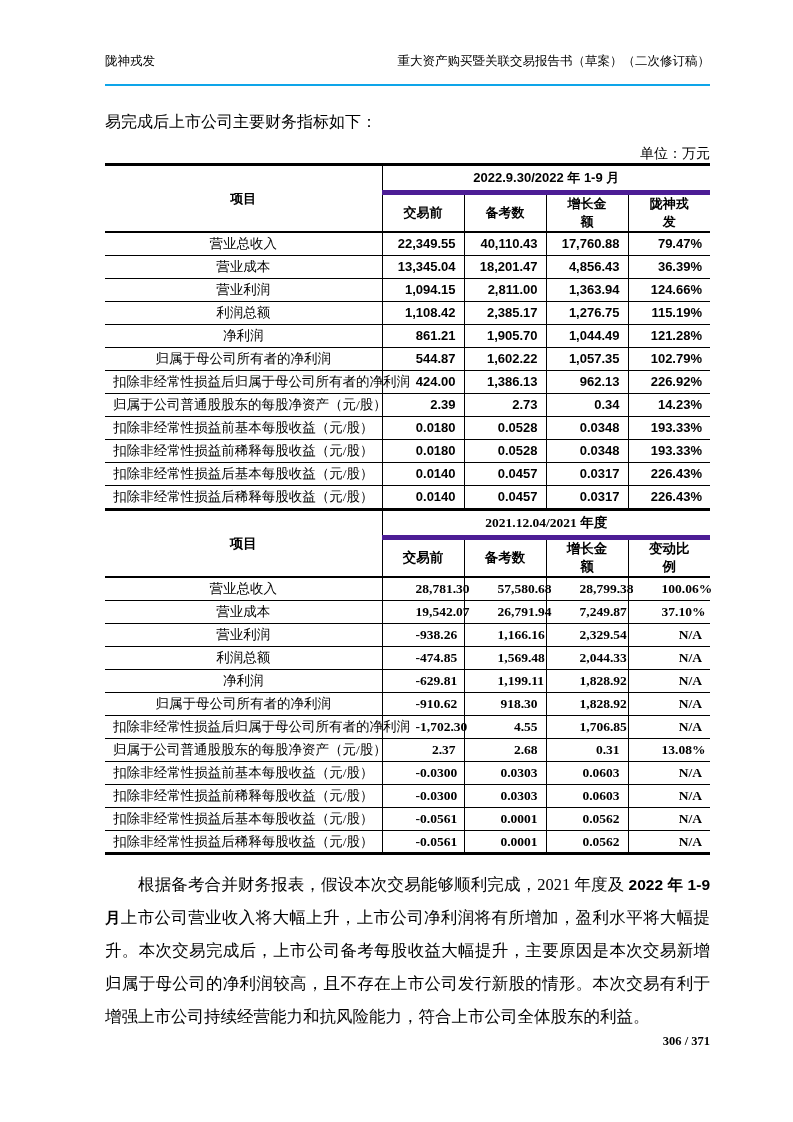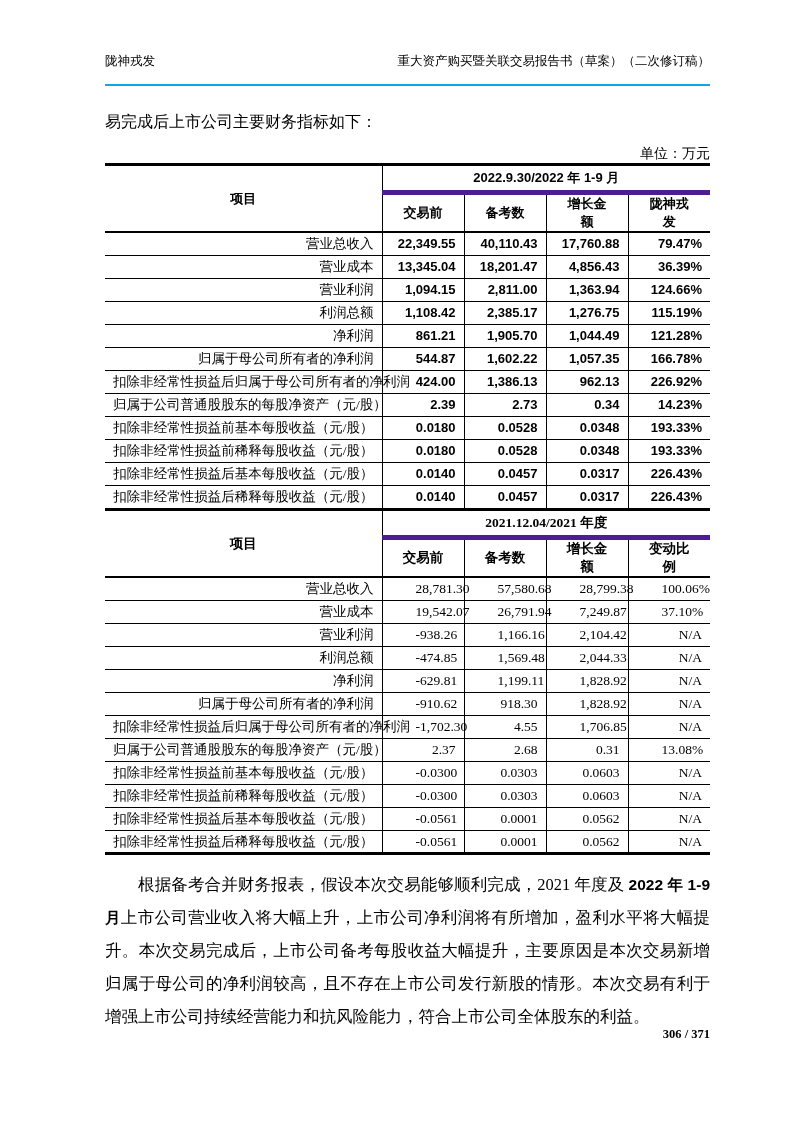--- a/index.html
+++ b/index.html
@@ -57,47 +57,47 @@
   }
   table.fin td {
     height: 23px;
     padding: 0 8px;
     vertical-align: middle;
     line-height: 15px;
   }
   table.fin .vline { border-left: 1px solid #000; }
   table.fin thead tr.colhead th.vline { border-top: 5px solid #4c1d95; }
   table.fin tbody tr + tr td { border-top: 1px solid #000; }
-  td.lbl { text-align: right; white-space: nowrap; }
+  td.lbl { text-align: center; white-space: nowrap; }
   td.num { text-align: right; font-variant-numeric: tabular-nums; }
   
   .t1 th, .t1 td.num {
     font-family: "Liberation Sans", sans-serif;
     font-weight: bold;
     font-size: 13px;
   }
   .t2 thead th { font-family: "Liberation Serif", serif; font-weight: bold; }
-  .t2 td.num { font-family: "Liberation Serif", serif; font-weight: normal; padding-left: 33px; }
+  .t2 td.num { font-family: "Liberation Serif", serif; font-weight: bold; padding-left: 33px; }
   
   .body-paragraph {
     margin-top: 13px;
     font-size: 16.5px;
     line-height: 33px;
     text-align: justify;
     text-indent: 2em;
   }
   .body-paragraph .b {
     font-family: "Liberation Sans", sans-serif;
     font-weight: bold;
     font-size: 15.5px;
   }
   .page-number {
     position: absolute;
     right: 83px;
-    bottom: 80px;
+    bottom: 73px;
     font-size: 12.5px;
     font-weight: bold;
   }
 </style>
 </head>
 <body>
 
 <div class="page">
 
   <div class="doc-header">
@@ -163,21 +163,21 @@
           <td class="num vline">861.21</td>
           <td class="num vline">1,905.70</td>
           <td class="num vline">1,044.49</td>
           <td class="num vline">121.28%</td>
         </tr>
       <tr>
           <td class="lbl">归属于母公司所有者的净利润</td>
           <td class="num vline">544.87</td>
           <td class="num vline">1,602.22</td>
           <td class="num vline">1,057.35</td>
-          <td class="num vline">166.78%</td>
+          <td class="num vline">102.79%</td>
         </tr>
       <tr>
           <td class="lbl">扣除非经常性损益后归属于母公司所有者的净利润</td>
           <td class="num vline">424.00</td>
           <td class="num vline">1,386.13</td>
           <td class="num vline">962.13</td>
           <td class="num vline">226.92%</td>
         </tr>
       <tr>
           <td class="lbl">归属于公司普通股股东的每股净资产（元/股）</td>
@@ -249,21 +249,21 @@
           <td class="lbl">营业成本</td>
           <td class="num vline">19,542.07</td>
           <td class="num vline">26,791.94</td>
           <td class="num vline">7,249.87</td>
           <td class="num vline">37.10%</td>
         </tr>
       <tr>
           <td class="lbl">营业利润</td>
           <td class="num vline">-938.26</td>
           <td class="num vline">1,166.16</td>
-          <td class="num vline">2,104.42</td>
+          <td class="num vline">2,329.54</td>
           <td class="num vline">N/A</td>
         </tr>
       <tr>
           <td class="lbl">利润总额</td>
           <td class="num vline">-474.85</td>
           <td class="num vline">1,569.48</td>
           <td class="num vline">2,044.33</td>
           <td class="num vline">N/A</td>
         </tr>
       <tr>

